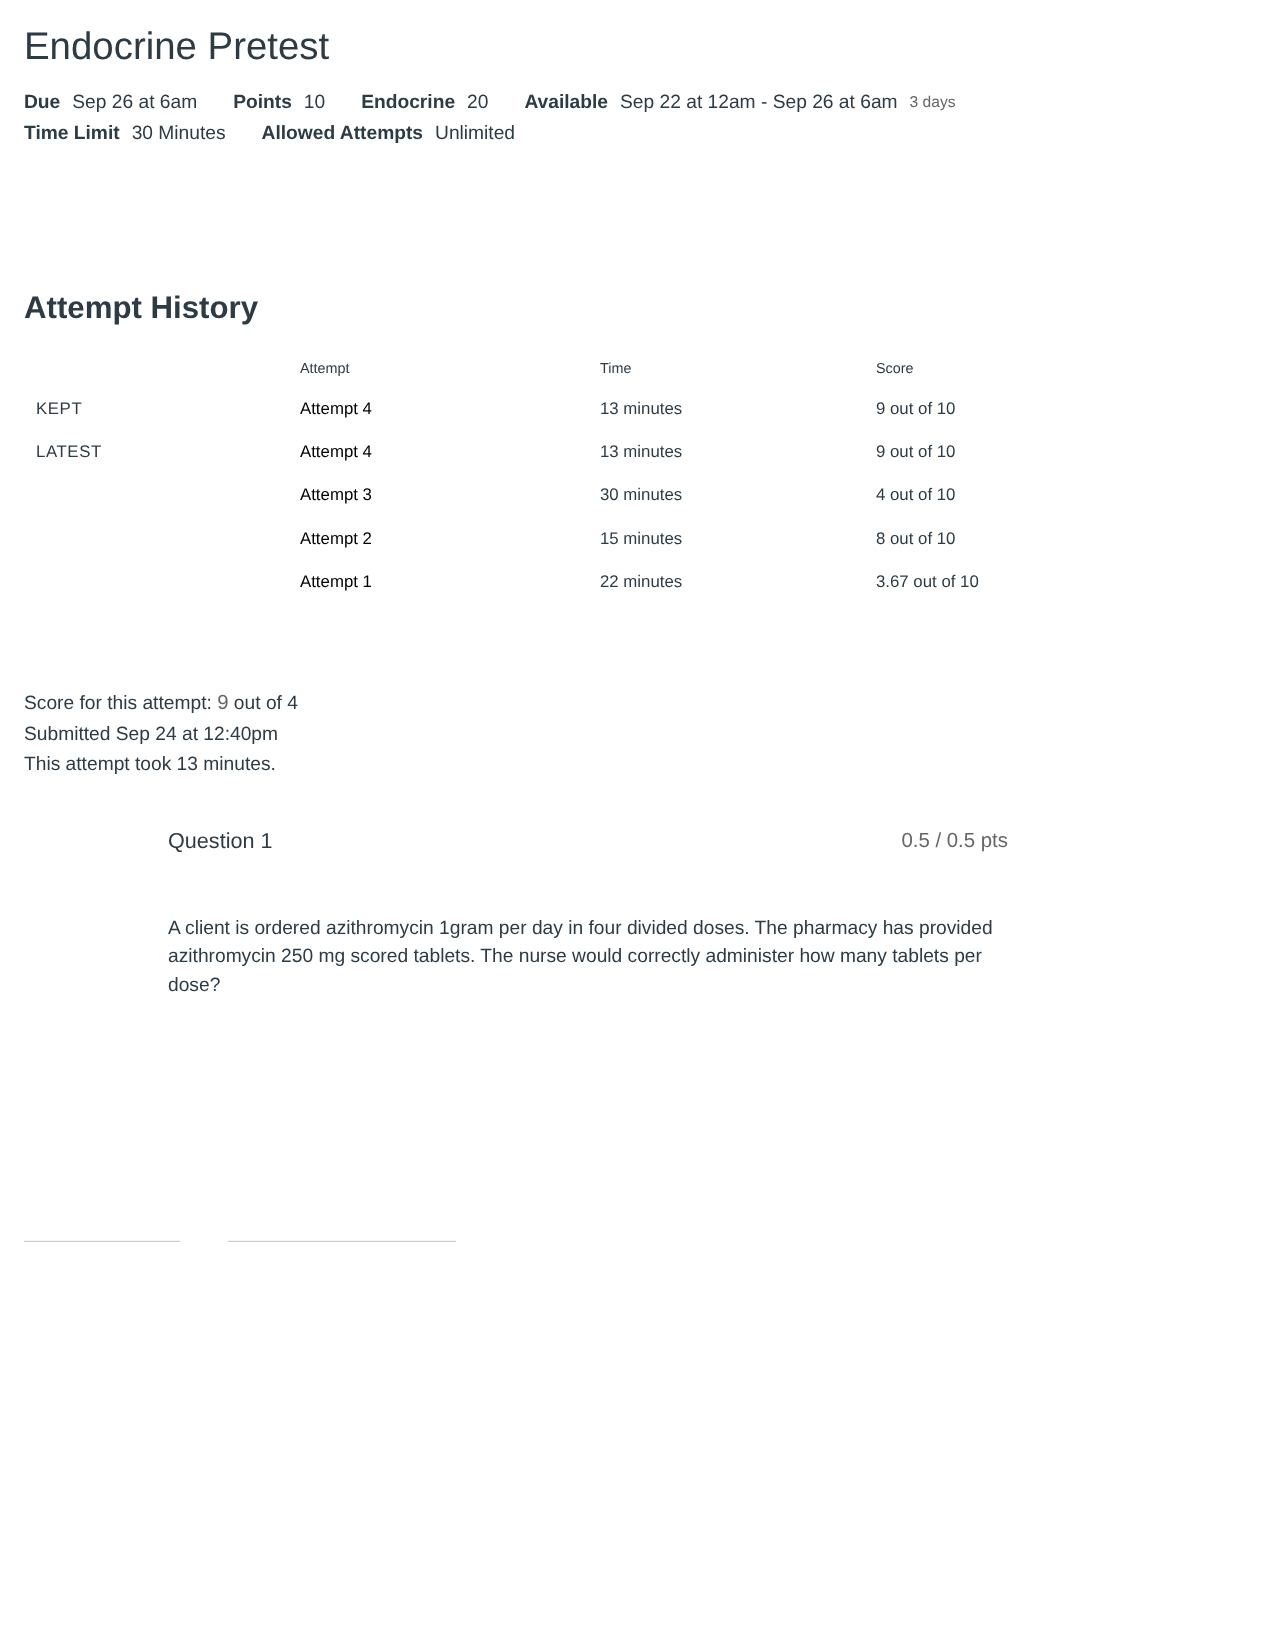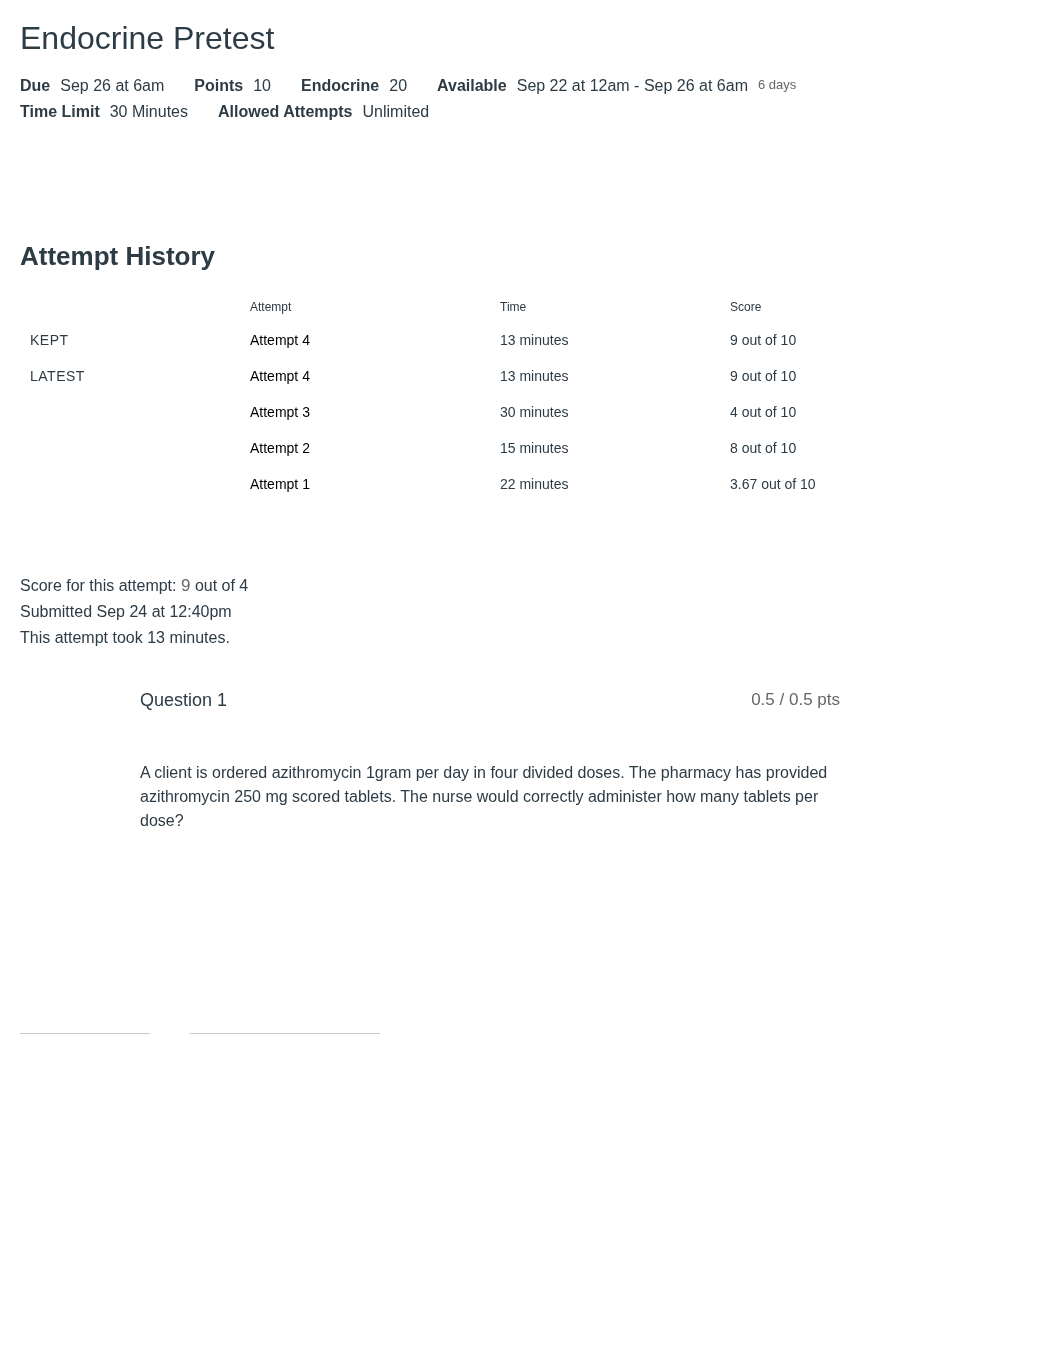--- a/index.html
+++ b/index.html
@@ -96,21 +96,21 @@
       font-size: 17px;
     }
     .question-block {
       margin-top: 40px;
       margin-left: 120px;
       width: 700px;
     }
     .question-header {
       display: flex;
       justify-content: space-between;
-      align-items: flex-start;
+      align-items: center;
       margin-bottom: 50px;
     }
     .question-label {
       font-size: 18px;
       color: #2d3b45;
     }
     .question-points {
       font-size: 17px;
       color: #666;
     }
@@ -144,21 +144,21 @@
     <span class="meta-label">Points</span>
     <span class="meta-value">10</span>
   </span>
   <span class="meta-group">
     <span class="meta-label">Endocrine</span>
     <span class="meta-value">20</span>
   </span>
   <span class="meta-group">
     <span class="meta-label">Available</span>
     <span class="meta-value">Sep 22 at 12am - Sep 26 at 6am</span>
-    <span class="meta-duration">6 days</span>
+    <span class="meta-duration">3 days</span>
   </span>
 </div>
 
 <div class="meta-row">
   <span class="meta-group">
     <span class="meta-label">Time Limit</span>
     <span class="meta-value">30 Minutes</span>
   </span>
   <span class="meta-group">
     <span class="meta-label">Allowed Attempts</span>

